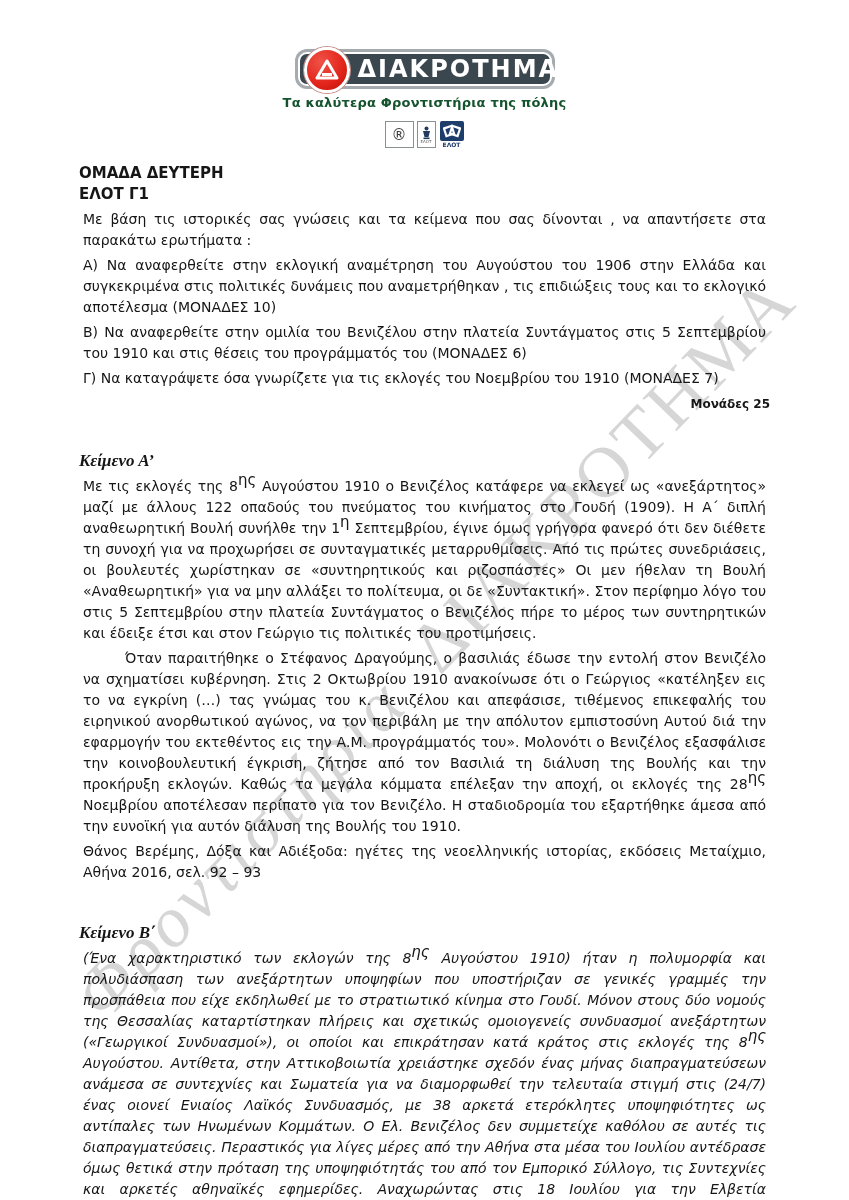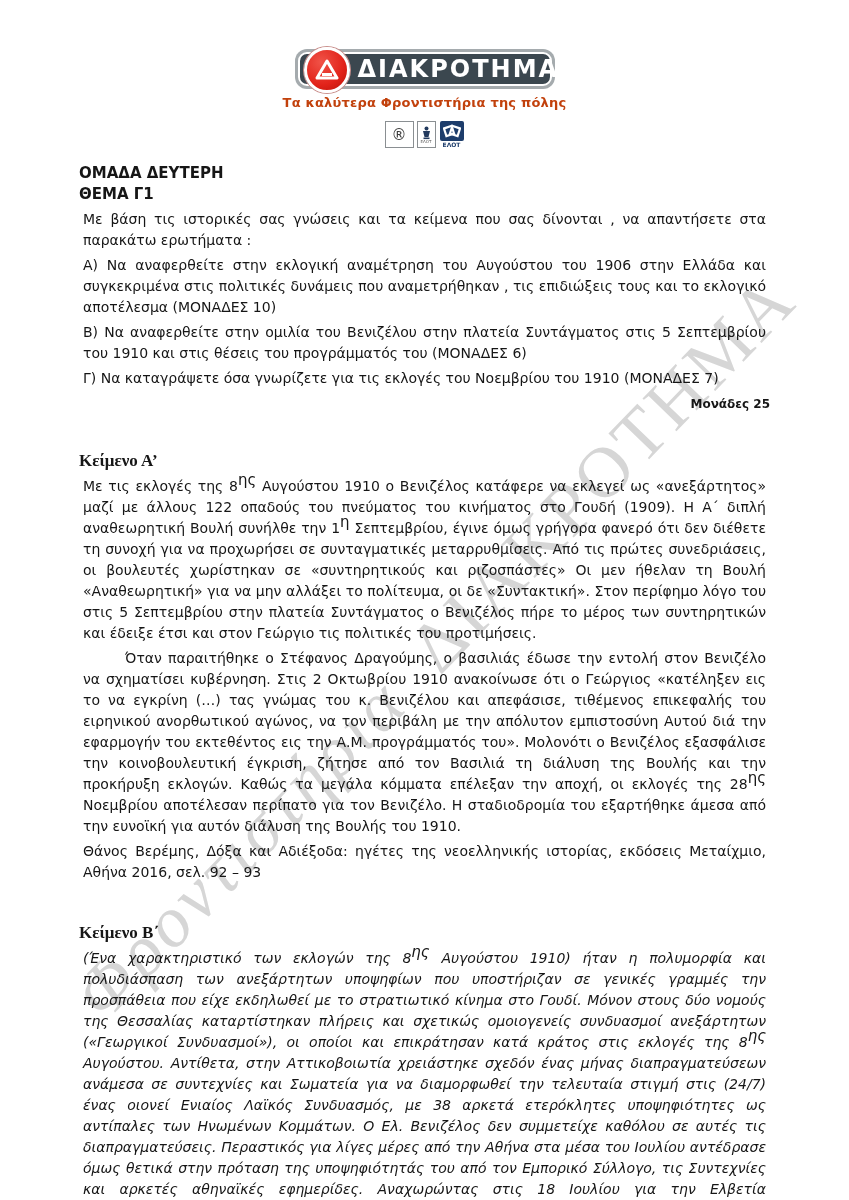--- a/index.html
+++ b/index.html
@@ -30,21 +30,21 @@
     position:absolute;left:4px;top:-7px;width:40px;height:40px;border-radius:50%;
     background:radial-gradient(circle at 35% 30%, #f05348, #e2231a 60%, #b81207);
     border:3px solid #ffffff;box-shadow:0 0 0 1px #c98f8c;
     display:flex;align-items:center;justify-content:center;
   }
   .logo-text{
     margin-left:58px;color:#ffffff;font-weight:bold;font-size:24px;
     letter-spacing:2px;line-height:1;
   }
   .tagline{
-    margin-top:9px;font-size:13px;font-weight:bold;color:#c2410c;letter-spacing:.2px;
+    margin-top:9px;font-size:13px;font-weight:bold;color:#14532d;letter-spacing:.2px;
   }
   .cert-row{
     margin-top:11px;display:flex;justify-content:center;align-items:flex-start;gap:3px;
   }
   .cert-box{
     border:1px solid #8a8f92;background:#ffffff;height:25px;
     display:flex;align-items:center;justify-content:center;
   }
   .cert-r{width:27px;font-size:15px;color:#3a3a3a;}
   .cert-mid{width:17px;flex-direction:column;}
@@ -55,21 +55,21 @@
   }
   .cert-caption{font-size:6px;font-weight:bold;color:#1d3d6b;line-height:7px;}
   .cert-caption-mid{font-size:4px;color:#555;line-height:4px;}
   
   .content{position:absolute;left:79px;width:691px;top:162px;z-index:1;}
   .group-title{text-align:left;font-weight:bold;font-size:15px;line-height:22px;}
   .theme-title{font-weight:bold;font-size:15px;line-height:21px;}
   p.body{margin:4px;font-size:14px;line-height:21px;text-align:justify;}
   .points{text-align:right;font-weight:bold;font-size:12px;line-height:22px;margin-top:1px;}
   .kx-heading{
-    font-family:"Liberation Serif",serif;font-weight:bold;font-size:17px;line-height:22px;
+    font-family:"Liberation Serif",serif;font-weight:bold;font-size:17px;line-height:22px;font-style:italic;
   }
   .kx-a{margin-top:35px;}
   .kx-b{margin-top:39px;}
   .indent-first{text-indent:42px;}
   .citation{margin-top:21px;}
   .kx-b-para{margin-top:15px;font-style:italic;}
   sup{font-size:15px;line-height:0;vertical-align:super;}
 </style>
 </head>
 <body>
@@ -111,21 +111,21 @@
             <rect x="8" y="3" width="8" height="8" fill="none" stroke="#ffffff" stroke-width="2.2" transform="rotate(18 12 7)"></rect>
           </svg>
         </div>
         <span class="cert-caption">ΕΛΟΤ</span>
       </div>
     </div>
   </div>
 
   <div class="content">
     <div class="group-title">ΟΜΑΔΑ ΔΕΥΤΕΡΗ</div>
-    <div class="theme-title">ΘΕΜΑ Γ1</div>
+    <div class="theme-title">ΕΛΟΤ Γ1</div>
     <p class="body">Με βάση τις ιστορικές σας γνώσεις και τα κείμενα που σας δίνονται , να απαντήσετε στα παρακάτω ερωτήματα :</p>
     <p class="body">Α) Να αναφερθείτε στην εκλογική αναμέτρηση του Αυγούστου του 1906 στην Ελλάδα και συγκεκριμένα στις πολιτικές δυνάμεις που αναμετρήθηκαν , τις επιδιώξεις τους και το εκλογικό αποτέλεσμα  (ΜΟΝΑΔΕΣ 10)</p>
     <p class="body">Β) Να αναφερθείτε στην ομιλία του Βενιζέλου στην πλατεία Συντάγματος στις 5 Σεπτεμβρίου του 1910 και στις θέσεις του προγράμματός του (ΜΟΝΑΔΕΣ 6)</p>
     <p class="body">Γ) Να καταγράψετε όσα γνωρίζετε για τις εκλογές του Νοεμβρίου του 1910 (ΜΟΝΑΔΕΣ 7)</p>
     <div class="points">Μονάδες 25</div>
 
     <div class="kx-heading kx-a">Κείμενο Α’</div>
     <p class="body"><span>Με τις εκλογές της 8</span><sup>ης</sup><span> Αυγούστου 1910 ο Βενιζέλος κατάφερε να εκλεγεί ως «ανεξάρτητος» μαζί με άλλους 122 οπαδούς του πνεύματος του κινήματος στο Γουδή (1909). Η Α΄ διπλή αναθεωρητική Βουλή συνήλθε την 1</span><sup>η</sup><span> Σεπτεμβρίου, έγινε όμως γρήγορα φανερό ότι δεν διέθετε τη συνοχή για να προχωρήσει σε συνταγματικές μεταρρυθμίσεις. Από τις πρώτες συνεδριάσεις, οι βουλευτές χωρίστηκαν σε «συντηρητικούς και ριζοσπάστες» Οι μεν ήθελαν τη Βουλή «Αναθεωρητική» για να μην αλλάξει το πολίτευμα, οι δε «Συντακτική». Στον περίφημο λόγο του στις 5 Σεπτεμβρίου στην πλατεία Συντάγματος ο Βενιζέλος πήρε το μέρος των συντηρητικών και έδειξε έτσι και στον Γεώργιο τις πολιτικές του προτιμήσεις.</span></p>
     <p class="body indent-first"><span>Όταν παραιτήθηκε ο Στέφανος Δραγούμης, ο βασιλιάς έδωσε την εντολή στον Βενιζέλο να σχηματίσει κυβέρνηση. Στις 2 Οκτωβρίου 1910 ανακοίνωσε ότι ο Γεώργιος «κατέληξεν εις το να εγκρίνη (…) τας γνώμας του κ. Βενιζέλου και απεφάσισε, τιθέμενος επικεφαλής του ειρηνικού ανορθωτικού αγώνος, να τον περιβάλη με την απόλυτον εμπιστοσύνη Αυτού διά την εφαρμογήν του εκτεθέντος εις την Α.Μ. προγράμματός του». Μολονότι ο Βενιζέλος εξασφάλισε την κοινοβουλευτική έγκριση, ζήτησε από τον Βασιλιά τη διάλυση της Βουλής και την προκήρυξη εκλογών. Καθώς τα μεγάλα κόμματα επέλεξαν την αποχή, οι εκλογές της 28</span><sup>ης</sup><span> Νοεμβρίου αποτέλεσαν περίπατο για τον Βενιζέλο. Η σταδιοδρομία του εξαρτήθηκε άμεσα από την ευνοϊκή για αυτόν διάλυση της Βουλής του 1910.</span></p>
     <p class="body citation">Θάνος Βερέμης, Δόξα και Αδιέξοδα: ηγέτες της νεοελληνικής ιστορίας, εκδόσεις Μεταίχμιο, Αθήνα 2016, σελ. 92 – 93</p>

